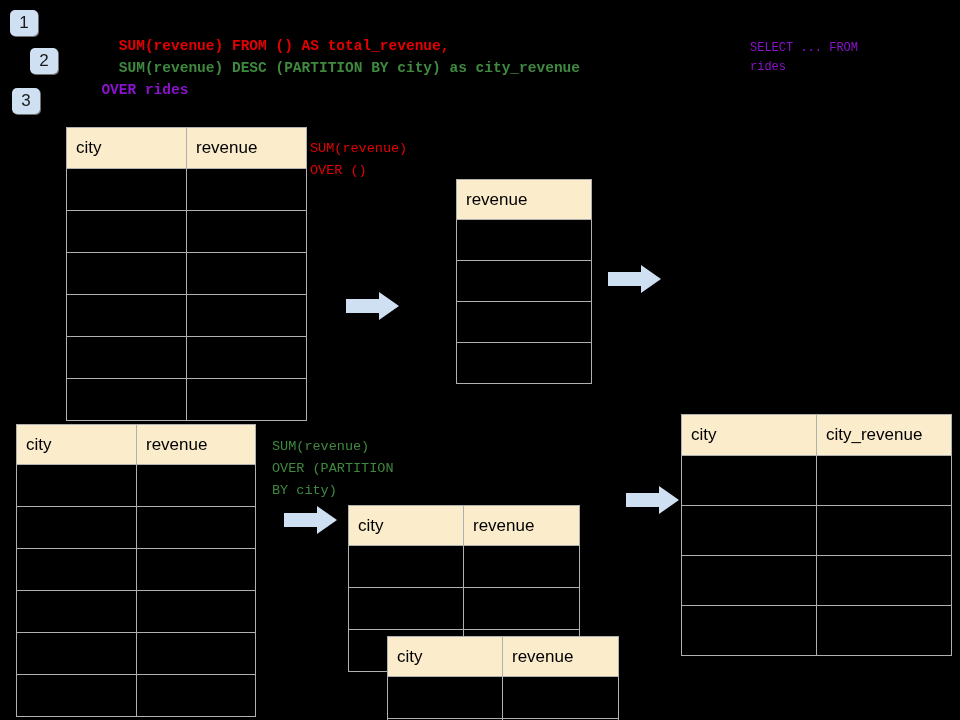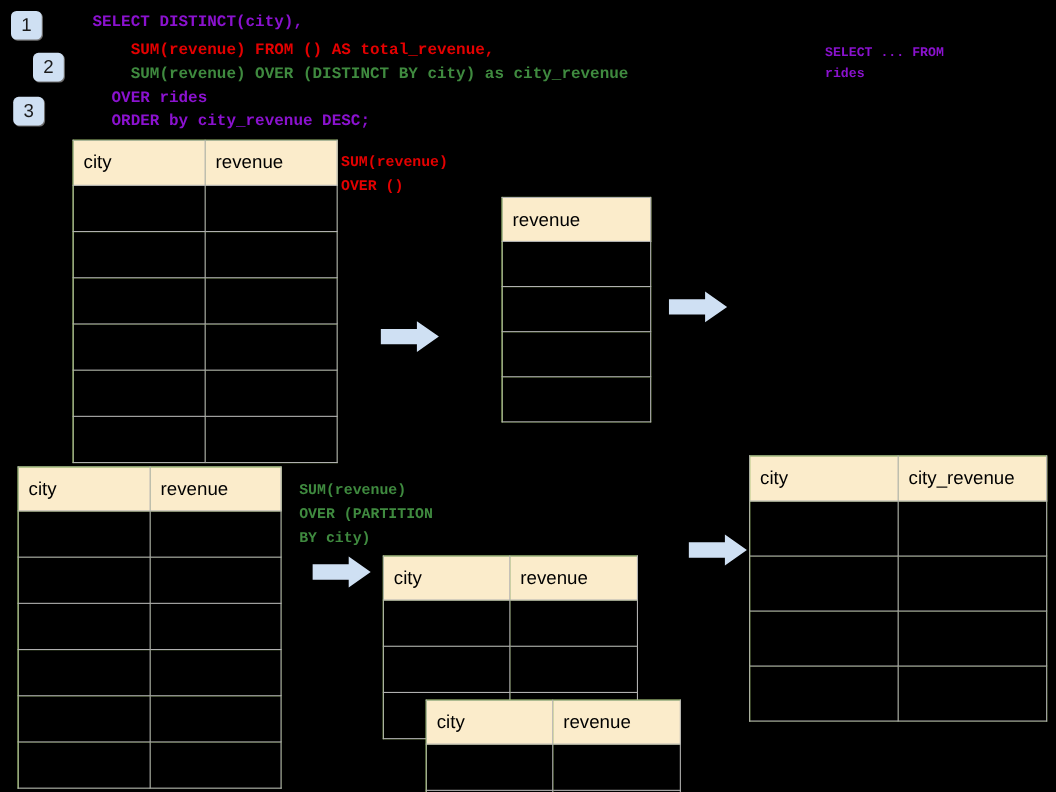--- a/index.html
+++ b/index.html
@@ -45,31 +45,31 @@
   .c-purple { color: #8b12cf; }
   .c-red    { color: #e40000; }
   .c-green  { color: #3f8a3f; }
 
   .note {
     position: absolute;
     font-family: "Liberation Mono", monospace;
     font-size: 13.5px;
     line-height: 22px;
     white-space: pre;
-    font-weight: bold;
+    font-weight: normal;
   }
   .note-red   { color: #e40000; }
   .note-green { color: #3f8a3f; }
   .note-purple{ color: #8b12cf; font-size: 12px; line-height: 19px;}
 
   
   .tbl {
     position: absolute;
     border-collapse: collapse;
-    background: #84cc16;
+    background: #8b5cf6;
     table-layout: fixed;
   }
   .tbl td {
     border: 1px solid #b0b0b0;
     background: #000000;
     padding: 0;
   }
   .tbl th {
     border: 1px solid #b0b0b0;
     background: #fbeccb;
@@ -90,25 +90,23 @@
 </style>
 </head>
 <body>
 
 <div id="canvas">
 
   <div class="badge" style="left:10px; top:10px;">1</div>
   <div class="badge" style="left:30px; top:48px;">2</div>
   <div class="badge" style="left:12px; top:88px;">3</div>
 
-  <div class="code c-purple" style="left:84px; top:11px;">SELECT DISTINCT(city),</div>
   <div class="code c-red" style="left:84px; top:36px;">    SUM(revenue) FROM () AS total_revenue,</div>
-  <div class="code c-green" style="left:84px; top:58px;">    SUM(revenue) OVER (DISTINCT BY city) as city_revenue</div>
+  <div class="code c-green" style="left:84px; top:58px;">    SUM(revenue) DESC (PARTITION BY city) as city_revenue</div>
   <div class="code c-purple" style="left:84px; top:80px;">  OVER rides</div>
-  <div class="code c-purple" style="left:84px; top:101px;">  ORDER by city_revenue DESC;</div>
 
   <div class="note note-purple" style="left:750px; top:39px;">SELECT ... FROM
 rides</div>
 
   <div class="note note-red" style="left:310px; top:138px;">SUM(revenue)
 OVER ()</div>
 
   <div class="note note-green" style="left:272px; top:436px;">SUM(revenue)
 OVER (PARTITION
 BY city)</div>

